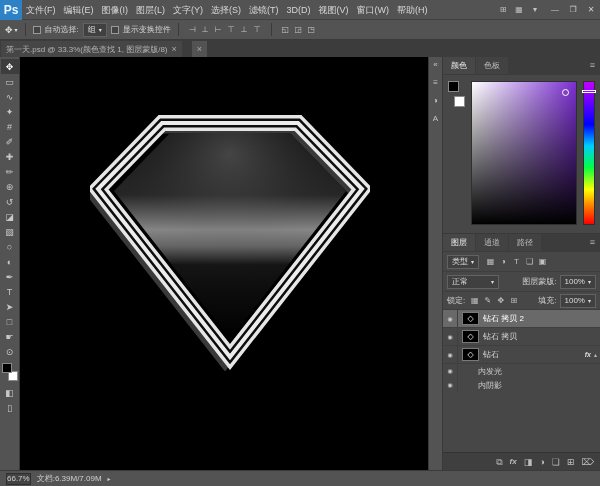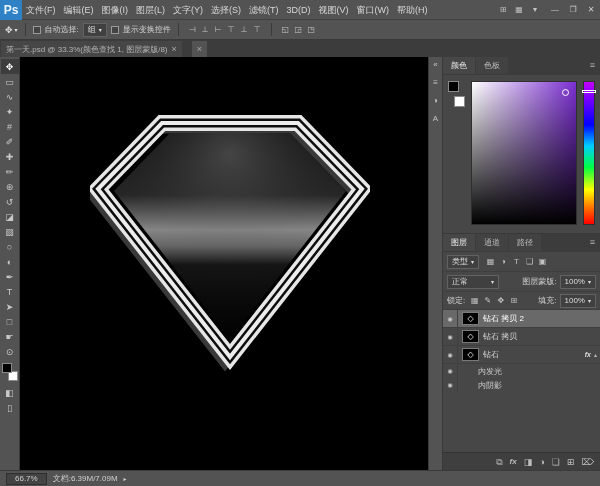--- a/index.html
+++ b/index.html
@@ -73,21 +73,21 @@
 .fxrow{height:14px;display:flex;align-items:center;font-size:8px;color:#c9c9c9;flex:none}
 .fxrow .eyecell{width:15px;border-right:1px solid #3f3f3f}
 .fxrow .indent{width:20px;flex:none}
 .lockicon{width:7px;height:6px;background:#c9c9c9;position:relative;margin-left:auto;margin-right:4px;flex:none}
 .lockicon:before{content:"";position:absolute;top:-4px;left:1px;width:3px;height:3px;border:1px solid #c9c9c9;border-bottom:none;border-radius:2px 2px 0 0}
 .lfooter{height:18px;background:#3f3f3f;border-top:1px solid #333;display:flex;align-items:center;justify-content:flex-end;gap:7px;padding:0 6px;font-size:9px;color:#bdbdbd;flex:none}
 .lfooter span{line-height:18px}
 .fxfoot{font-style:italic;font-weight:bold;font-size:8px}
 
 .statusbar{height:16px;background:#535353;border-top:1px solid #3a3a3a;display:flex;align-items:center;font-size:8px;color:#cfcfcf;gap:6px;padding-left:6px}
-.zoombox{background:#434343;border:1px solid #2f2f2f;height:12px;line-height:10px;padding:0 8px}
+.zoombox{background:#434343;border:1px solid #2f2f2f;height:12px;line-height:10px;padding:0 0}
 .spacer{flex:1}
 </style>
 </head>
 <body>
 
 <div class="app">
 
   <div class="menubar">
     <div class="logo">Ps</div>
     <div class="menus">

